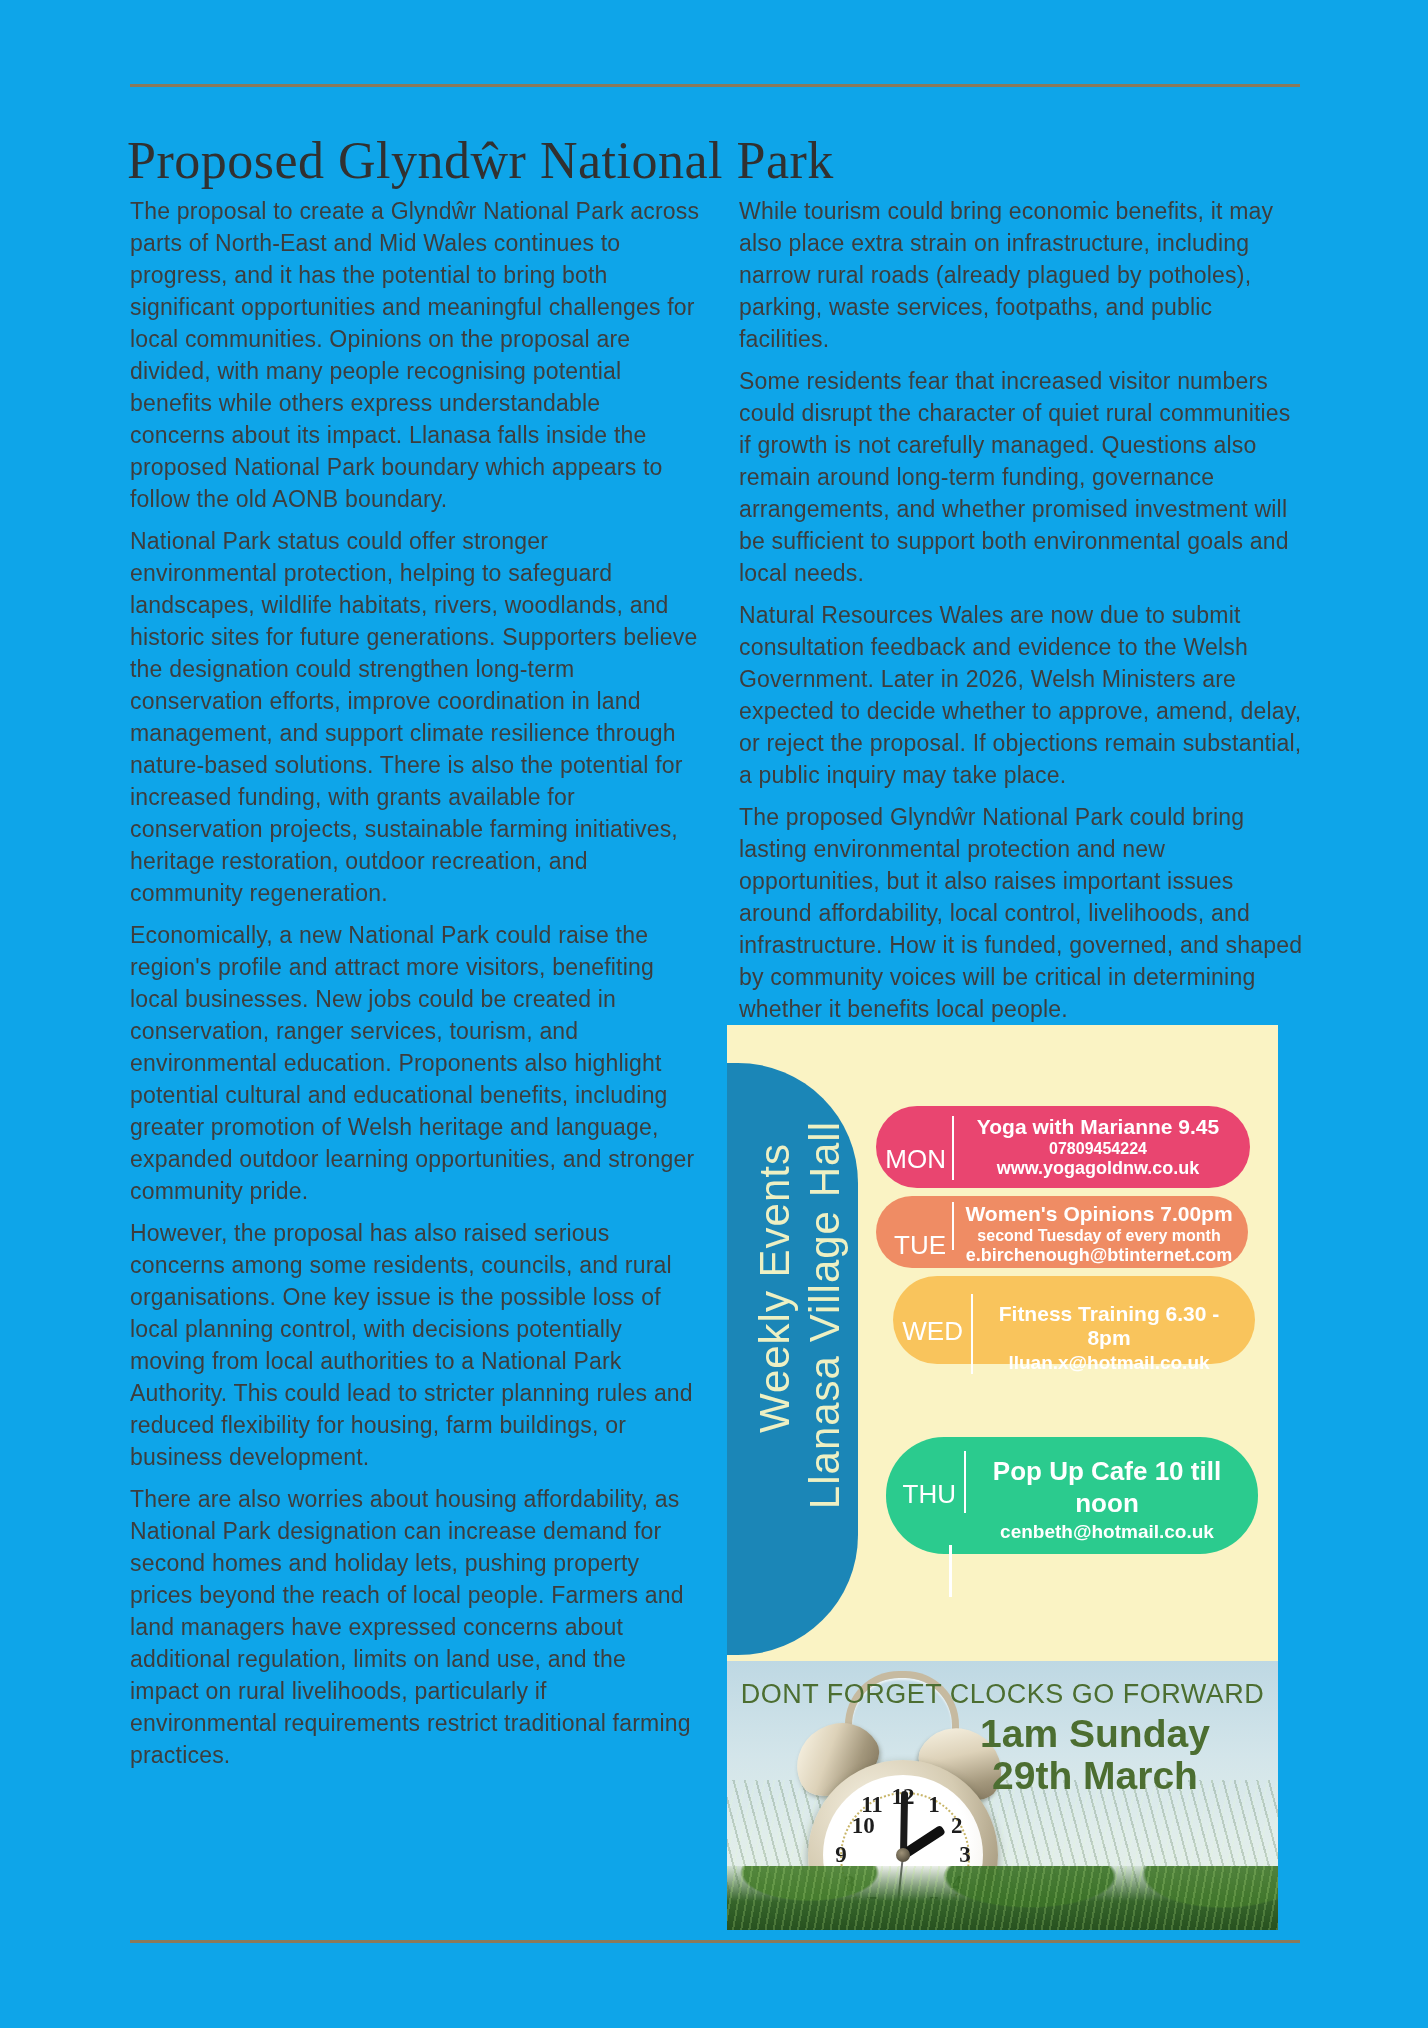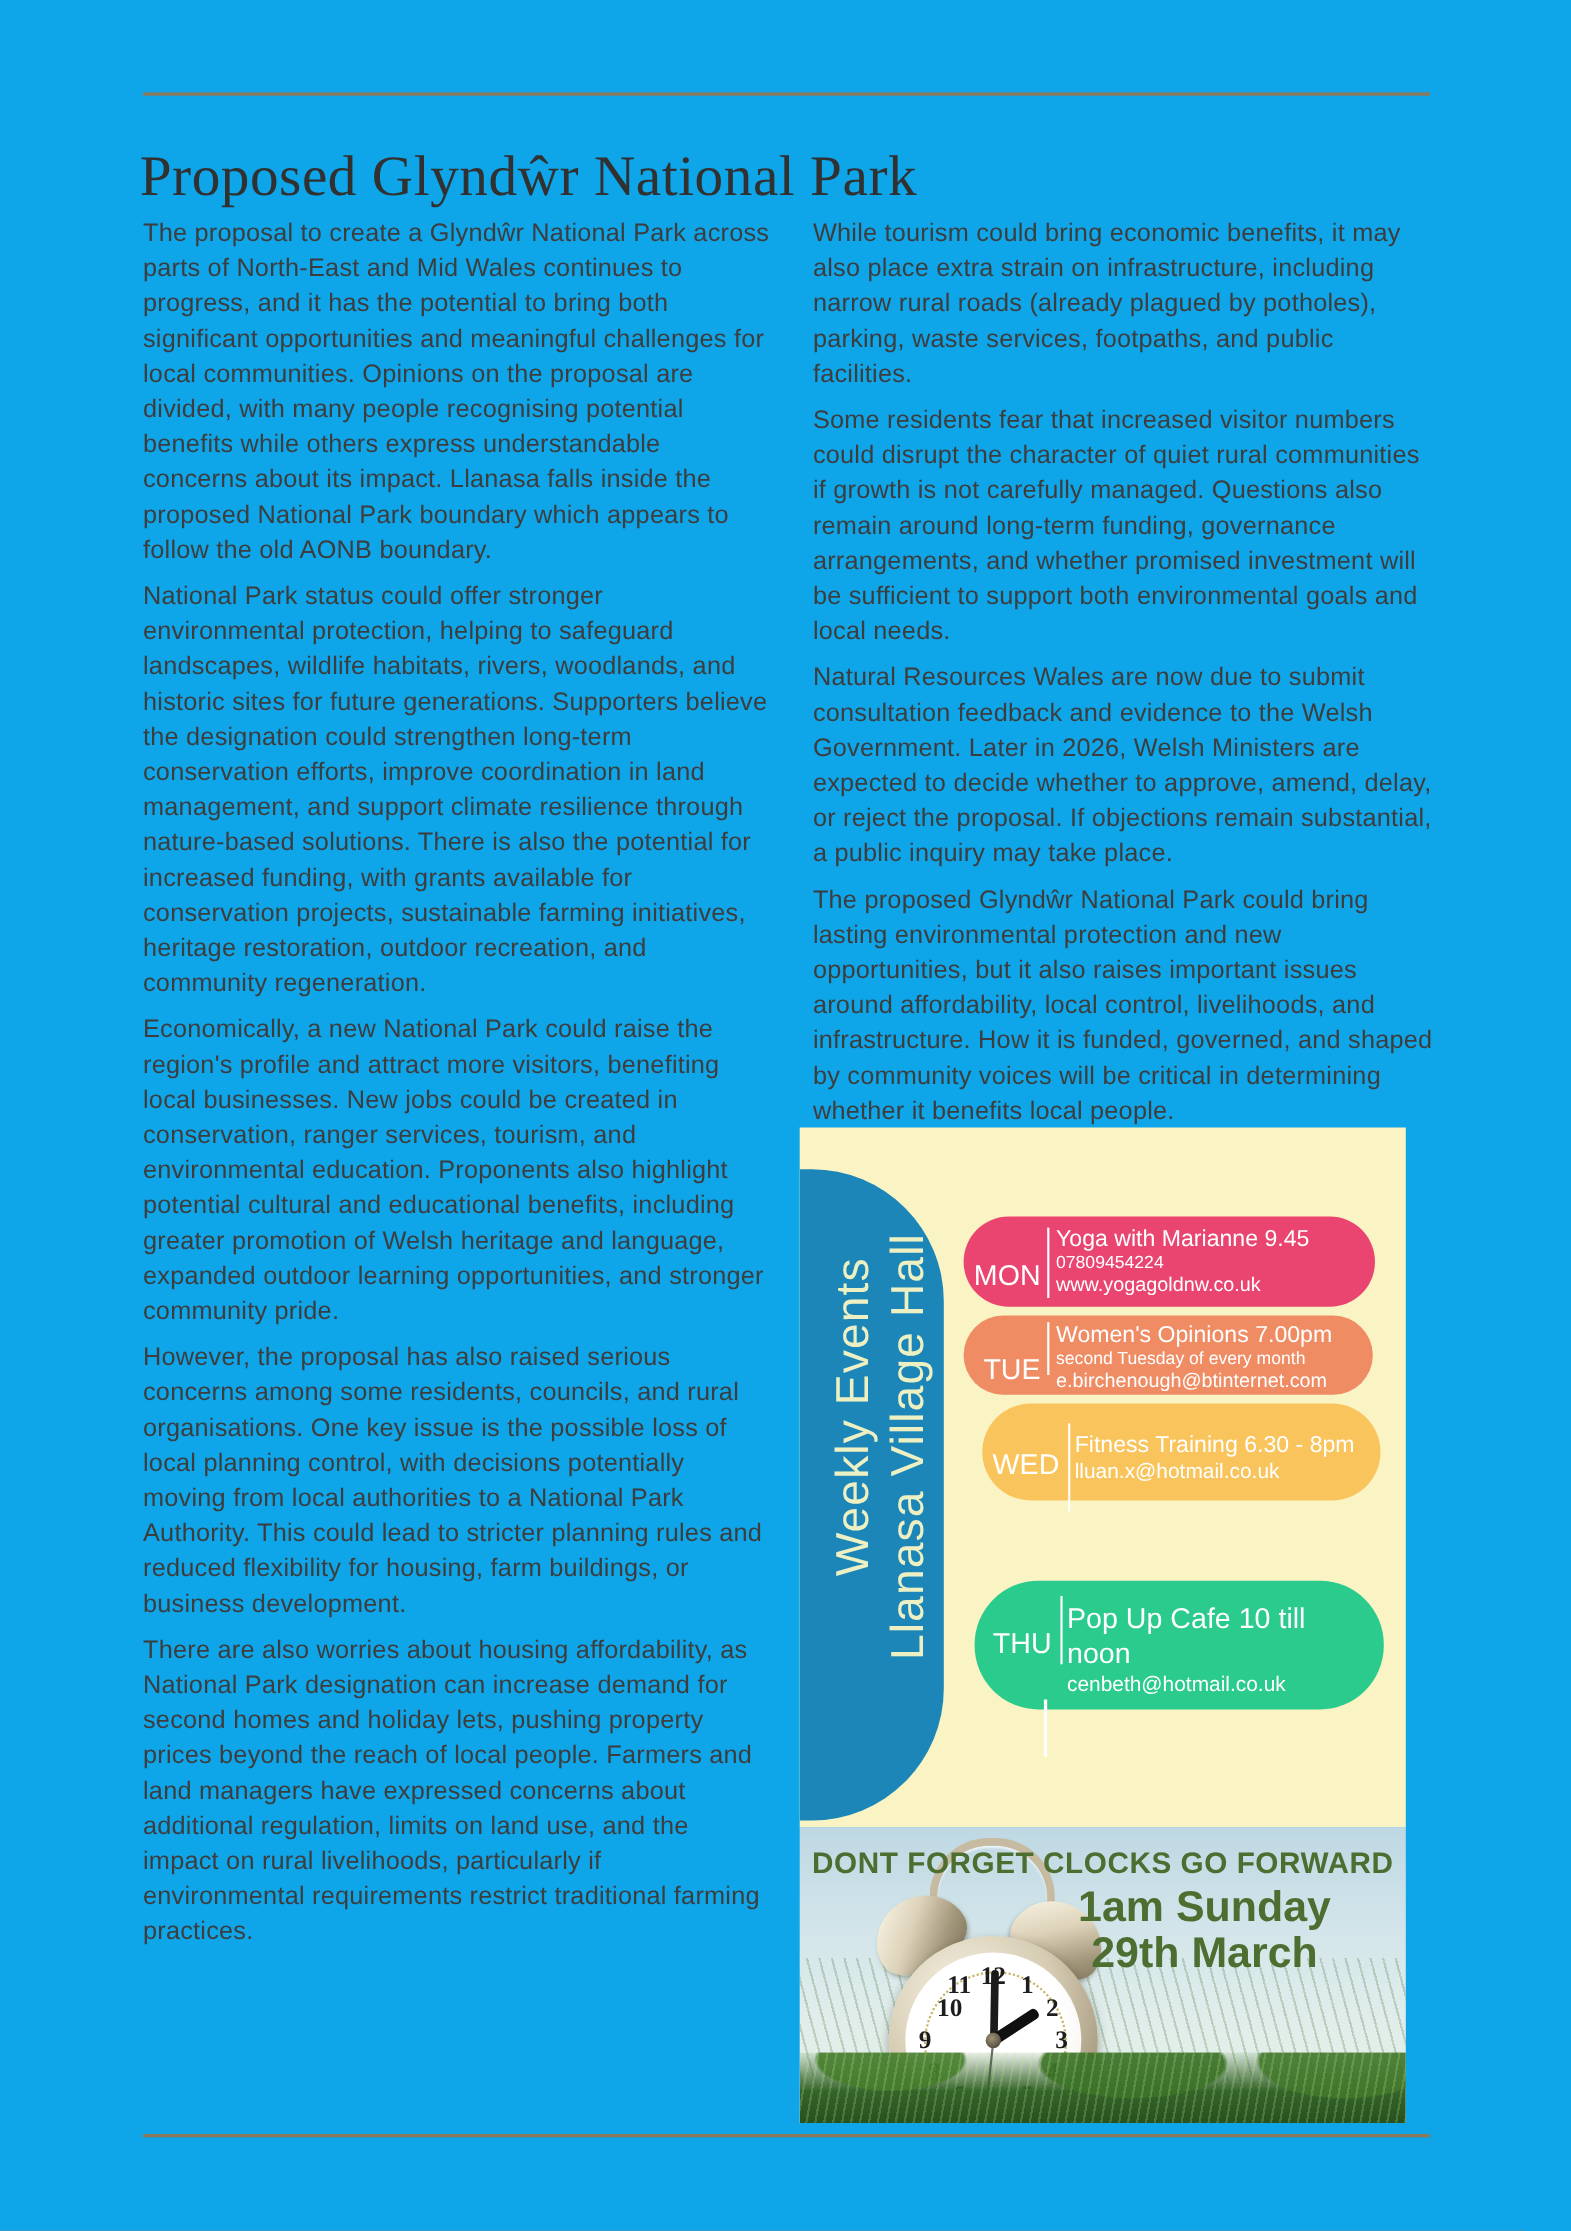--- a/index.html
+++ b/index.html
@@ -38,21 +38,21 @@
   }
   .vtext-1 { left:24px; top:80px; }
   .vtext-2 { left:74px; top:58px; }
 
   .event-card { position:absolute; color:#ffffff; }
   .event-card .day {
     position:absolute; left:0; width:70px; text-align:right;
     font-size:26px; font-weight:400; color:#ffffff;
   }
   .event-card .vdiv { position:absolute; width:2px; background:#ffffff; }
-  .event-card .content { position:absolute; font-weight:400; }
+  .event-card .content { position:absolute; text-align:center; font-weight:700; }
   .card-mon { left:149px; top:81px;  width:374px; height:82px;  border-radius:41px; }
   .card-tue { left:149px; top:171px; width:372px; height:72px;  border-radius:36px; }
   .card-wed { left:166px; top:251px; width:362px; height:88px; border-radius:56px; }
   .card-thu { left:159px; top:372px; width:372px; height:117px; border-radius:58px;margin-top:40px; }
 
   .card-mon .day { top:38px; } .card-mon .vdiv { left:76px; top:10px; height:64px; }
   .card-tue .day { top:34px; } .card-tue .vdiv { left:76px; top:6px;  height:48px; }
   .card-wed .day { top:40px; } .card-wed .vdiv { left:78px; top:18px; height:80px; }
   .card-thu .day { top:42px; } .card-thu .vdiv { left:78px; top:14px; height:62px; }
 
@@ -69,21 +69,21 @@
 
   .empty-row-divider { position:absolute; left:222px; top:520px; width:3px; height:52px; background:#ffffff; }
 
   
   .clocks-banner {
     position:absolute; left:727px; top:1661px; width:551px; height:269px; overflow:hidden;
     background:linear-gradient(180deg,#bed8e3 0%,#d3e5ea 35%,#e0edeb 65%,#e7f0e6 100%);
   }
   .banner-headline {
     position:absolute; left:0; right:0; top:18px; z-index:4;
-    text-align:center; font-size:27px; font-weight:700; letter-spacing:0.5px;
+    text-align:center; font-size:27px; font-weight:400; letter-spacing:0.5px;
   }
   .banner-date {
     position:absolute; right:18px; top:52px; width:330px; z-index:4;
     text-align:center; font-weight:700; font-size:39px; line-height:42px;
   }
   .grass-back {
     position:absolute; left:0; right:0; bottom:0; height:150px; z-index:1;
     background:
       radial-gradient(ellipse 140px 70px at 8% 18%, #5d9a41 58%, rgba(0,0,0,0) 60%),
       radial-gradient(ellipse 180px 80px at 38% 28%, #559038 58%, rgba(0,0,0,0) 60%),

